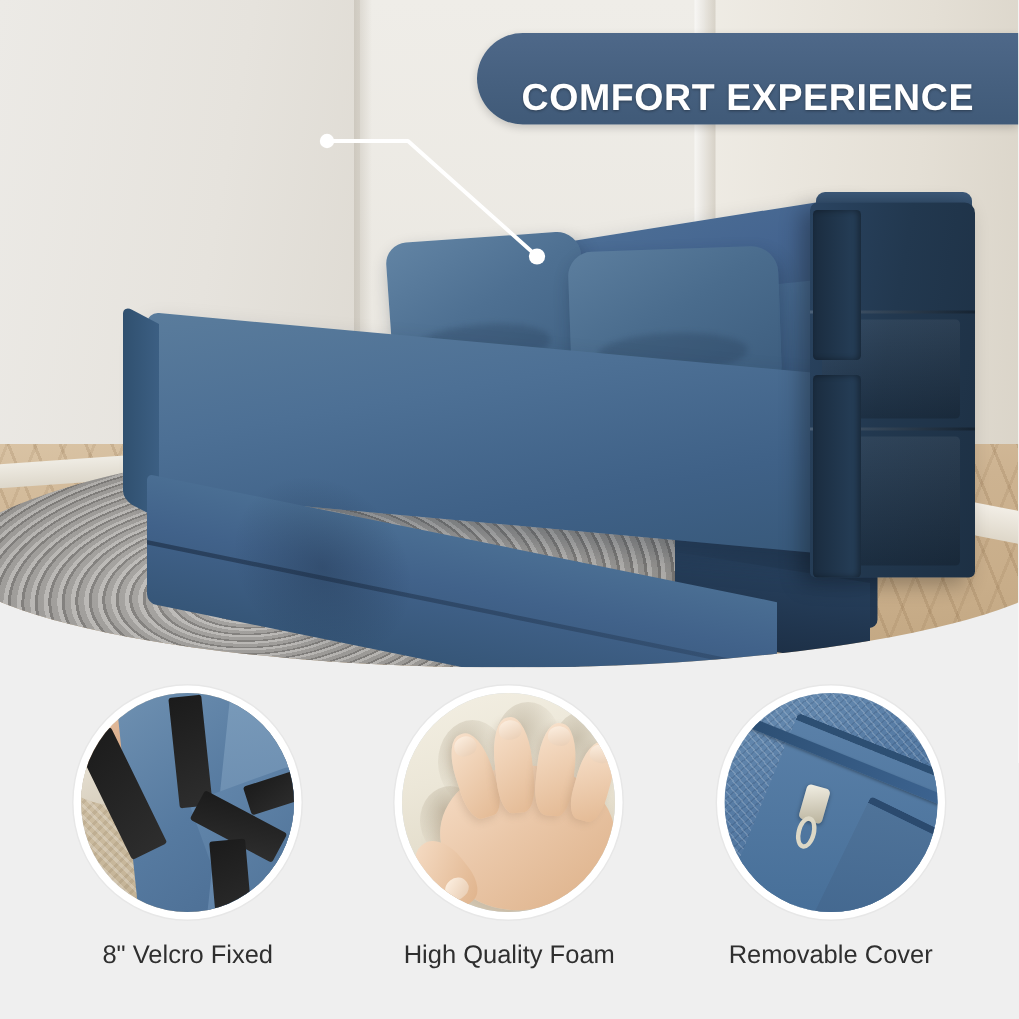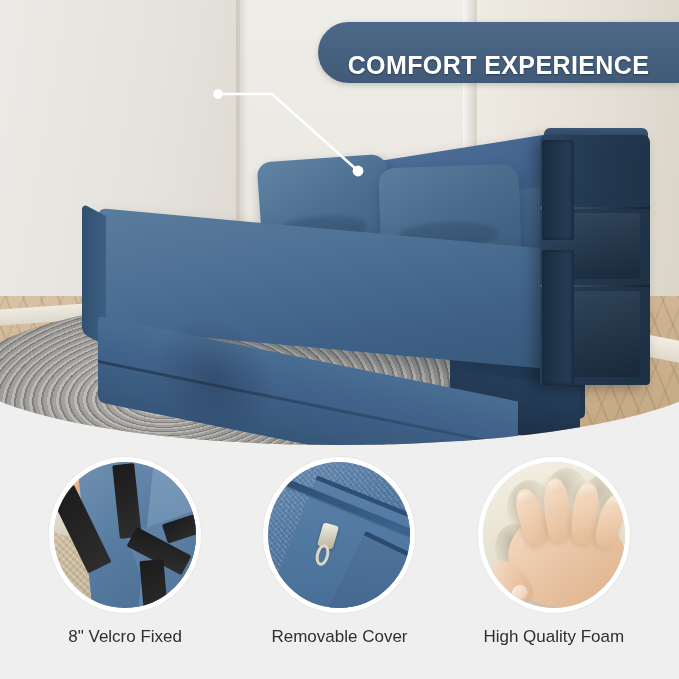--- a/index.html
+++ b/index.html
@@ -306,54 +306,54 @@
           <div class="vel vel-2"></div>
           <div class="vel vel-3"></div>
           <div class="vel vel-4"></div>
           <div class="vel vel-5"></div>
         </div>
         <div class="feat-label">8" Velcro Fixed</div>
       </div>
 
       <div class="feat">
         <div class="feat-circle">
+          <div class="f-bg"></div>
+          <div class="dimple d1"></div>
+          <div class="dimple d2"></div>
+          <div class="dimple d3"></div>
+          <div class="dimple d4"></div>
+          <div class="hand"></div>
+          <div class="finger fi1">
+              <div class="nail" style="left:5px;top:2px;width:15px;height:13px;"></div>
+            </div>
+          <div class="finger fi2">
+              <div class="nail" style="left:5px;top:2px;width:15px;height:13px;"></div>
+            </div>
+          <div class="finger fi3">
+              <div class="nail" style="left:5px;top:2px;width:15px;height:13px;"></div>
+            </div>
+          <div class="finger fi4">
+              <div class="nail" style="left:4px;top:2px;width:14px;height:12px;"></div>
+            </div>
+          <div class="thumb">
+              <div class="nail" style="left:7px;top:30px;width:16px;height:14px;"></div>
+            </div>
+        </div>
+        <div class="feat-label">High Quality Foam</div>
+      </div>
+
+      <div class="feat">
+        <div class="feat-circle">
           <div class="z-bg"></div>
           <div class="z-white"></div>
           <div class="z-flap"></div>
           <div class="z-flap2"></div>
           <div class="z-track"></div>
           <div class="z-slider"></div>
           <div class="z-pull"></div>
         </div>
         <div class="feat-label">Removable Cover</div>
       </div>
 
-      <div class="feat">
-        <div class="feat-circle">
-          <div class="f-bg"></div>
-          <div class="dimple d1"></div>
-          <div class="dimple d2"></div>
-          <div class="dimple d3"></div>
-          <div class="dimple d4"></div>
-          <div class="hand"></div>
-          <div class="finger fi1">
-              <div class="nail" style="left:5px;top:2px;width:15px;height:13px;"></div>
-            </div>
-          <div class="finger fi2">
-              <div class="nail" style="left:5px;top:2px;width:15px;height:13px;"></div>
-            </div>
-          <div class="finger fi3">
-              <div class="nail" style="left:5px;top:2px;width:15px;height:13px;"></div>
-            </div>
-          <div class="finger fi4">
-              <div class="nail" style="left:4px;top:2px;width:14px;height:12px;"></div>
-            </div>
-          <div class="thumb">
-              <div class="nail" style="left:7px;top:30px;width:16px;height:14px;"></div>
-            </div>
-        </div>
-        <div class="feat-label">High Quality Foam</div>
-      </div>
-
     </div>
   </div>
 
 </div>
 
 </body></html>

